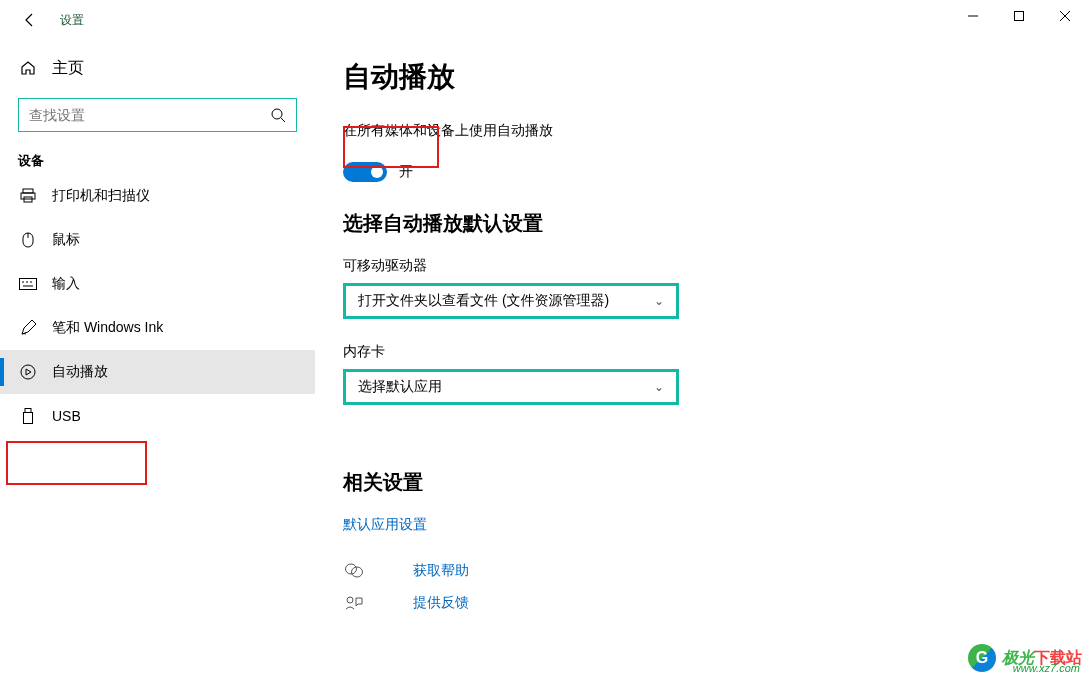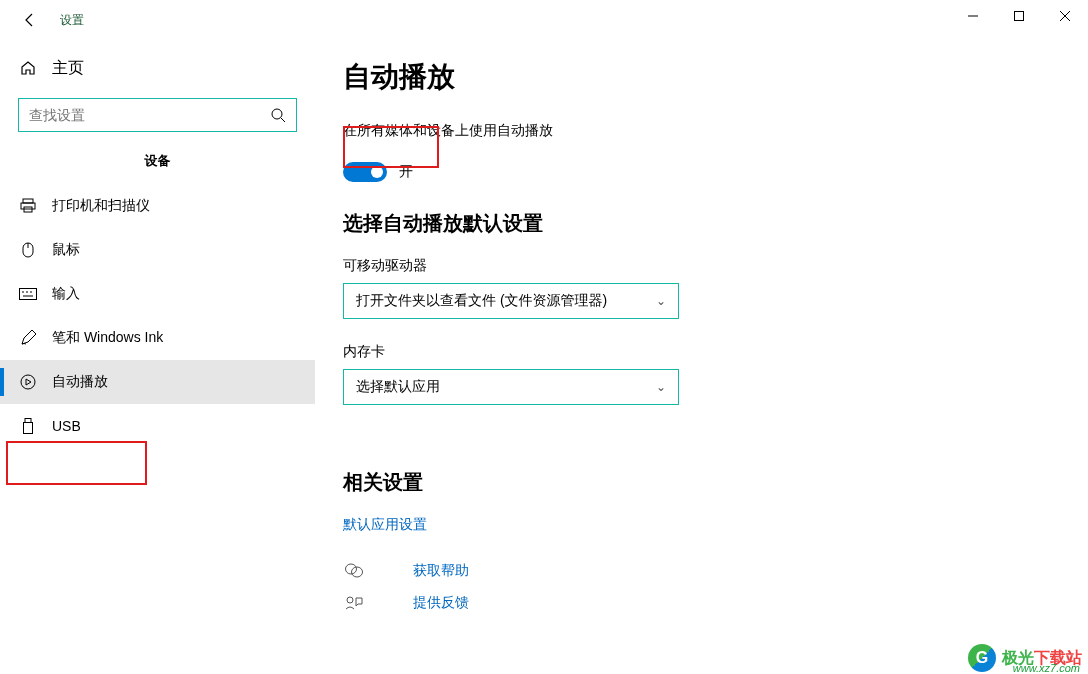--- a/index.html
+++ b/index.html
@@ -15,52 +15,52 @@
 .container { display: flex; height: calc(100% - 40px); }
 .sidebar { width: 315px; padding: 10px 18px 0 18px; }
 .home-row { display: flex; align-items: center; height: 36px; cursor: pointer; margin-bottom: 12px; }
 .home-row .icon { width: 20px; display: flex; justify-content: center; margin-right: 14px; }
 .home-row .label { font-size: 16px; }
 
 .search-box { height: 34px; border: 1px solid #14b8a6; display: flex; align-items: center; padding: 0 10px; margin-bottom: 20px; }
 .search-box input { flex: 1; border: none; outline: none; font-size: 14px; background: transparent; }
 .search-box .search-icon { width: 16px; height: 16px; }
 
-.section-header { font-size: 13px; font-weight: 600; margin-bottom: 14px; text-align: center; }
+.section-header { font-size: 13px; font-weight: 600; margin-bottom: 4px; }
 
 .nav-list { margin-left: -18px; margin-right: -18px; }
 .nav-item { height: 44px; display: flex; align-items: center; padding-left: 18px; cursor: pointer; position: relative; }
 .nav-item .icon { width: 20px; display: flex; justify-content: center; margin-right: 14px; }
 .nav-item .label { font-size: 14px; }
 .nav-item.active { background: #e6e6e6; }
 .nav-item.active::before { content: ""; position: absolute; left: 0; top: 8px; bottom: 8px; width: 4px; background: #0078d4; }
 
 .highlight-red { position: absolute; border: 2px solid #e01b1b; pointer-events: none; }
 
 .content { flex: 1; padding: 18px 28px 0 28px; position: relative; }
 .page-title { font-size: 28px; font-weight: 600; margin-bottom: 26px; }
 .sub-label { font-size: 14px; margin-bottom: 22px; }
 .toggle-row { display: flex; align-items: center; margin-bottom: 28px; }
 .toggle { width: 44px; height: 20px; border-radius: 10px; background: #0078d4; position: relative; cursor: pointer; margin-right: 12px; }
 .toggle .knob { width: 12px; height: 12px; background: #fff; border-radius: 50%; position: absolute; right: 4px; top: 4px; }
 .toggle-label { font-size: 14px; }
 
 .section-title { font-size: 20px; font-weight: 600; margin-bottom: 20px; }
 .field-label { font-size: 14px; margin-bottom: 8px; }
-.dropdown { width: 336px; height: 36px; border: 1px solid #14b8a6; display: flex; align-items: center; justify-content: space-between; padding: 0 12px; cursor: pointer; margin-bottom: 24px; font-size: 14px; }
+.dropdown { width: 336px; height: 36px; border: 3px solid #14b8a6; display: flex; align-items: center; justify-content: space-between; padding: 0 12px; cursor: pointer; margin-bottom: 24px; font-size: 14px; }
 .dropdown .chev { font-size: 12px; color: #555; }
 .link { color: #0067c0; font-size: 14px; cursor: pointer; margin-bottom: 28px; display: block; }
 .help-row { display: flex; align-items: center; margin-bottom: 14px; gap: 36px; }
 .help-row .icon { width: 22px; margin-right: 12px; display: flex; justify-content: center; color: #4a4a4a; }
 .help-row .text { color: #0067c0; font-size: 14px; cursor: pointer; }
 
 .watermark { position: absolute; right: 6px; bottom: 2px; display: flex; align-items: center; gap: 6px; }
 .watermark .logo { width: 28px; height: 28px; border-radius: 50%; background: linear-gradient(135deg,#3cb44a 50%,#0a83d6 50%); display:flex; align-items:center; justify-content:center; color:#fff; font-weight:bold; font-size:16px; }
 .watermark .txt { font-size: 16px; font-weight: bold; }
-.watermark .txt .g { color:#3cb44a; } .watermark .txt .b { color:#ef4444; }
+.watermark .txt .g { color:#3cb44a;font-style:italic; } .watermark .txt .b { color:#ef4444; }
 .watermark .url { position: absolute; right: 2px; bottom: -2px; font-size: 11px; color: #1aa03a; font-style: italic; }
 </style>
 </head>
 <body>
 
 <div class="titlebar">
   <div class="back">
     <svg viewBox="0 0 16 16" width="16" height="16">
         <path d="M10 2 L4 8 L10 14" stroke="#000" stroke-width="1.2" fill="none"></path>
       </svg>

